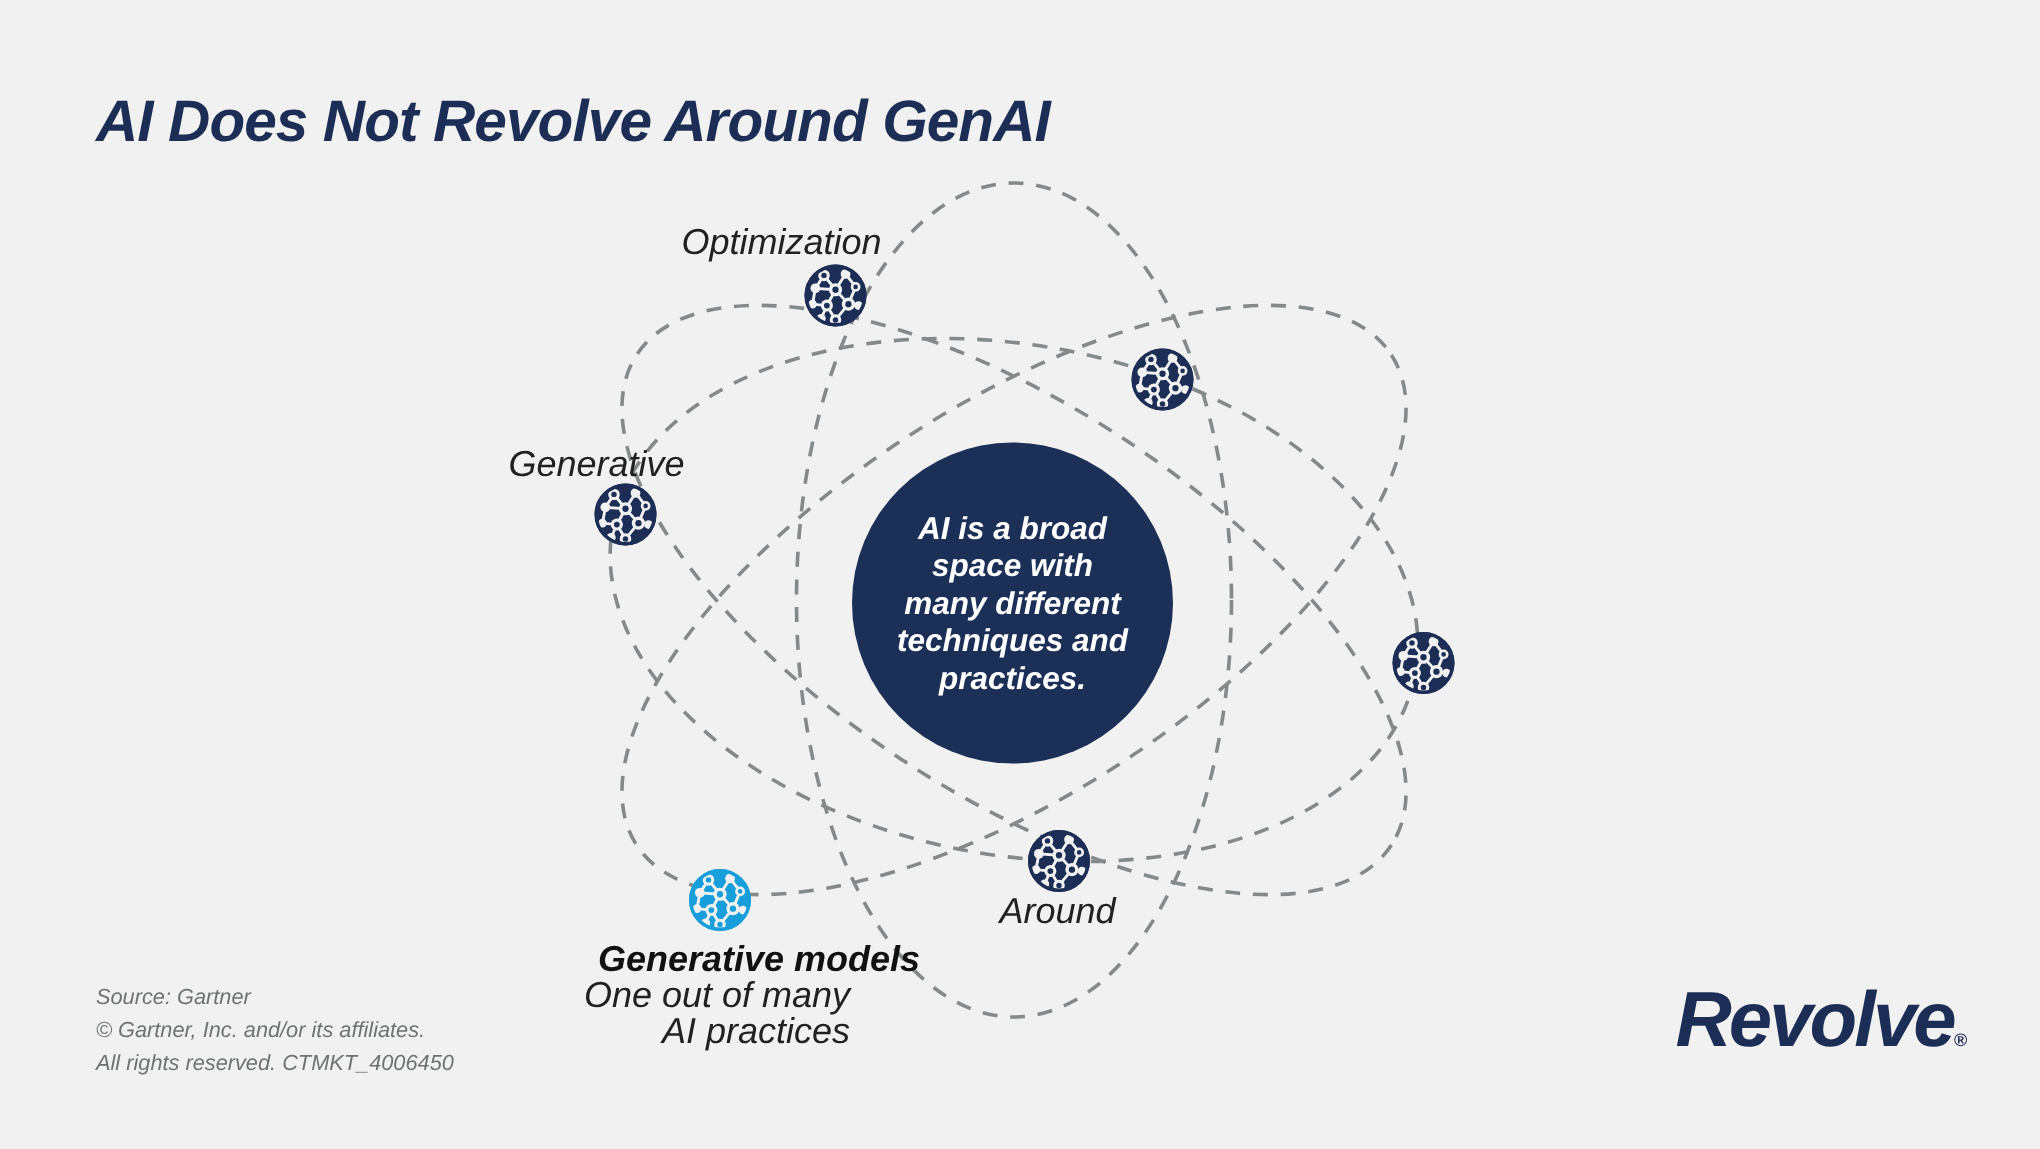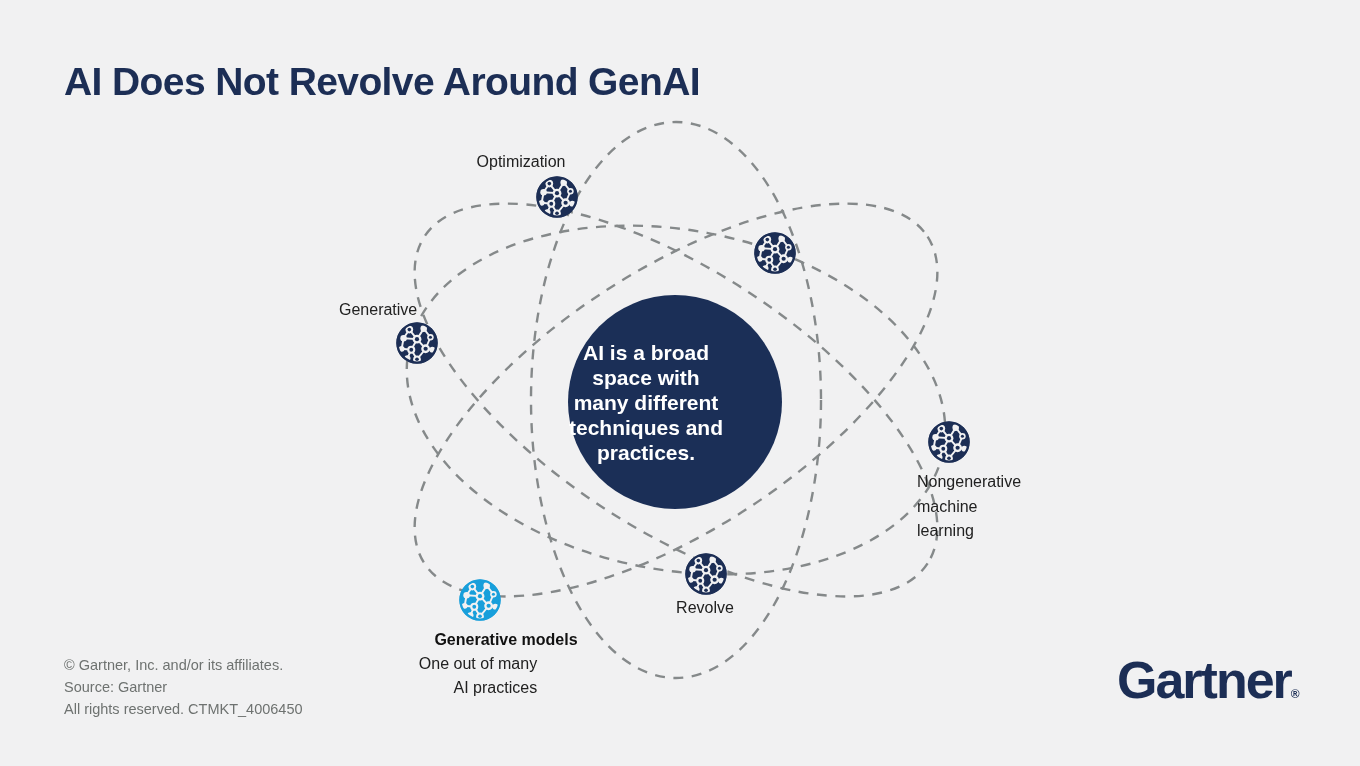--- a/index.html
+++ b/index.html
@@ -2,48 +2,48 @@
 <html style="--background: #F1F1F2; --navy: #1C2E55; --circle: #1B2F57; --accent: #189FDB; --orbit: #85898A; --label: #212121; --source: #6E7270;"><head>
 <meta charset="utf-8">
 <style>
   :root{
     --background:#F1F1F2; --navy:#1C2E55; --circle:#1B2F57; --accent:#189FDB;
     --orbit:#85898A; --label:#212121; --source:#6E7270;
   }
   *{margin:0;padding:0;box-sizing:border-box;}
   html,body{width:1360px;height:766px;background:var(--background,#F1F1F2);
     font-family:"Liberation Sans",sans-serif;overflow:hidden;}
-  .canvas{position:relative;width:1206px;height:766px;background:var(--background);}
+  .canvas{position:relative;width:1206px;height:766px;background:var(--background);font-style:italic;}
 
   .title{position:absolute;left:64px;top:60px;font-size:39px;font-weight:700;
     letter-spacing:-0.6px;color:var(--navy);white-space:nowrap;}
 
   .orbits{position:absolute;left:0;top:0;}
   .orbit{fill:none;stroke:var(--orbit);stroke-width:2.4;stroke-dasharray:10 8.5;}
 
   .center-circle{position:absolute;left:568px;top:295px;width:214px;height:214px;
-    border-radius:50%;background:var(--circle);display:flex;align-items:center;justify-content:flex-start;}
+    border-radius:50%;background:var(--circle);display:flex;align-items:center;justify-content:center;}
   .center-text{width:156px;color:#fff;font-size:21px;font-weight:700;line-height:25px;text-align:center;}
 
   .mesh{position:absolute;width:46px;height:46px;color:var(--navy);}
   .mesh.highlight{color:var(--accent);}
   .pos-optimization{left:534px;top:174px;}
   .pos-rules{left:752px;top:230px;}
   .pos-simulation{left:394px;top:320px;}
   .pos-nongenerative{left:926px;top:419px;}
   .pos-graphs{left:683px;top:551px;}
   .pos-generative{left:457px;top:577px;}
 
   .mb-fill{fill:currentColor;}
   .mb-lines path{stroke:var(--background);stroke-width:2;fill:none;stroke-linecap:round;}
   .mb-holes circle{fill:var(--background);}
   .mb-dots circle{fill:currentColor;}
   .mb-ring{fill:none;stroke:currentColor;stroke-width:2.4;}
 
-  .label{position:absolute;font-size:16px;color:var(--label);line-height:25px;white-space:pre-line;}
+  .label{position:absolute;font-size:24px;color:var(--label);line-height:25px;white-space:pre-line;}
   .lbl-optimization{left:521px;top:149px;transform:translateX(-50%);text-align:center;white-space:nowrap;}
   .lbl-rules{left:805px;top:229px;}
   .lbl-simulation{left:339px;top:297px;white-space:nowrap;}
   .lbl-nongenerative{left:917px;top:470px;line-height:24.5px;}
   .lbl-graphs{left:705px;top:595px;transform:translateX(-50%);white-space:nowrap;}
   .lbl-generative{left:506px;top:627px;transform:translateX(-50%);font-weight:700;color:#111;white-space:nowrap;}
   .sub-generative{left:478px;top:652px;transform:translateX(-50%);text-align:right;line-height:24px;}
 
   .source{position:absolute;left:64px;top:654px;font-size:14.5px;line-height:22px;color:var(--source);}
 
@@ -120,29 +120,26 @@
     </svg>
   <svg class="mesh pos-graphs" viewBox="0 0 48 48">
       <use href="#meshball"></use>
     </svg>
   <svg class="mesh highlight pos-generative" viewBox="0 0 48 48">
       <use href="#meshball"></use>
     </svg>
 
   <div class="label lbl-optimization">Optimization</div>
   <div class="label lbl-simulation">Generative</div>
-  <div class="label lbl-nongenerative">Nongenerative
-machine
-learning</div>
-  <div class="label lbl-graphs">Revolve</div>
+  <div class="label lbl-graphs">Around</div>
   <div class="label lbl-generative">Generative models</div>
   <div class="label sub-generative">One out of many
 AI practices</div>
 
   <div class="source">
+    <div>Source: Gartner</div>
     <div>© Gartner, Inc. and/or its affiliates.</div>
-    <div>Source: Gartner</div>
     <div>All rights reserved. CTMKT_4006450</div>
   </div>
 
-  <div class="logo"><span>Gartner</span><span class="reg">®</span></div>
+  <div class="logo"><span>Revolve</span><span class="reg">®</span></div>
 
 </div>
 
 </body></html>

